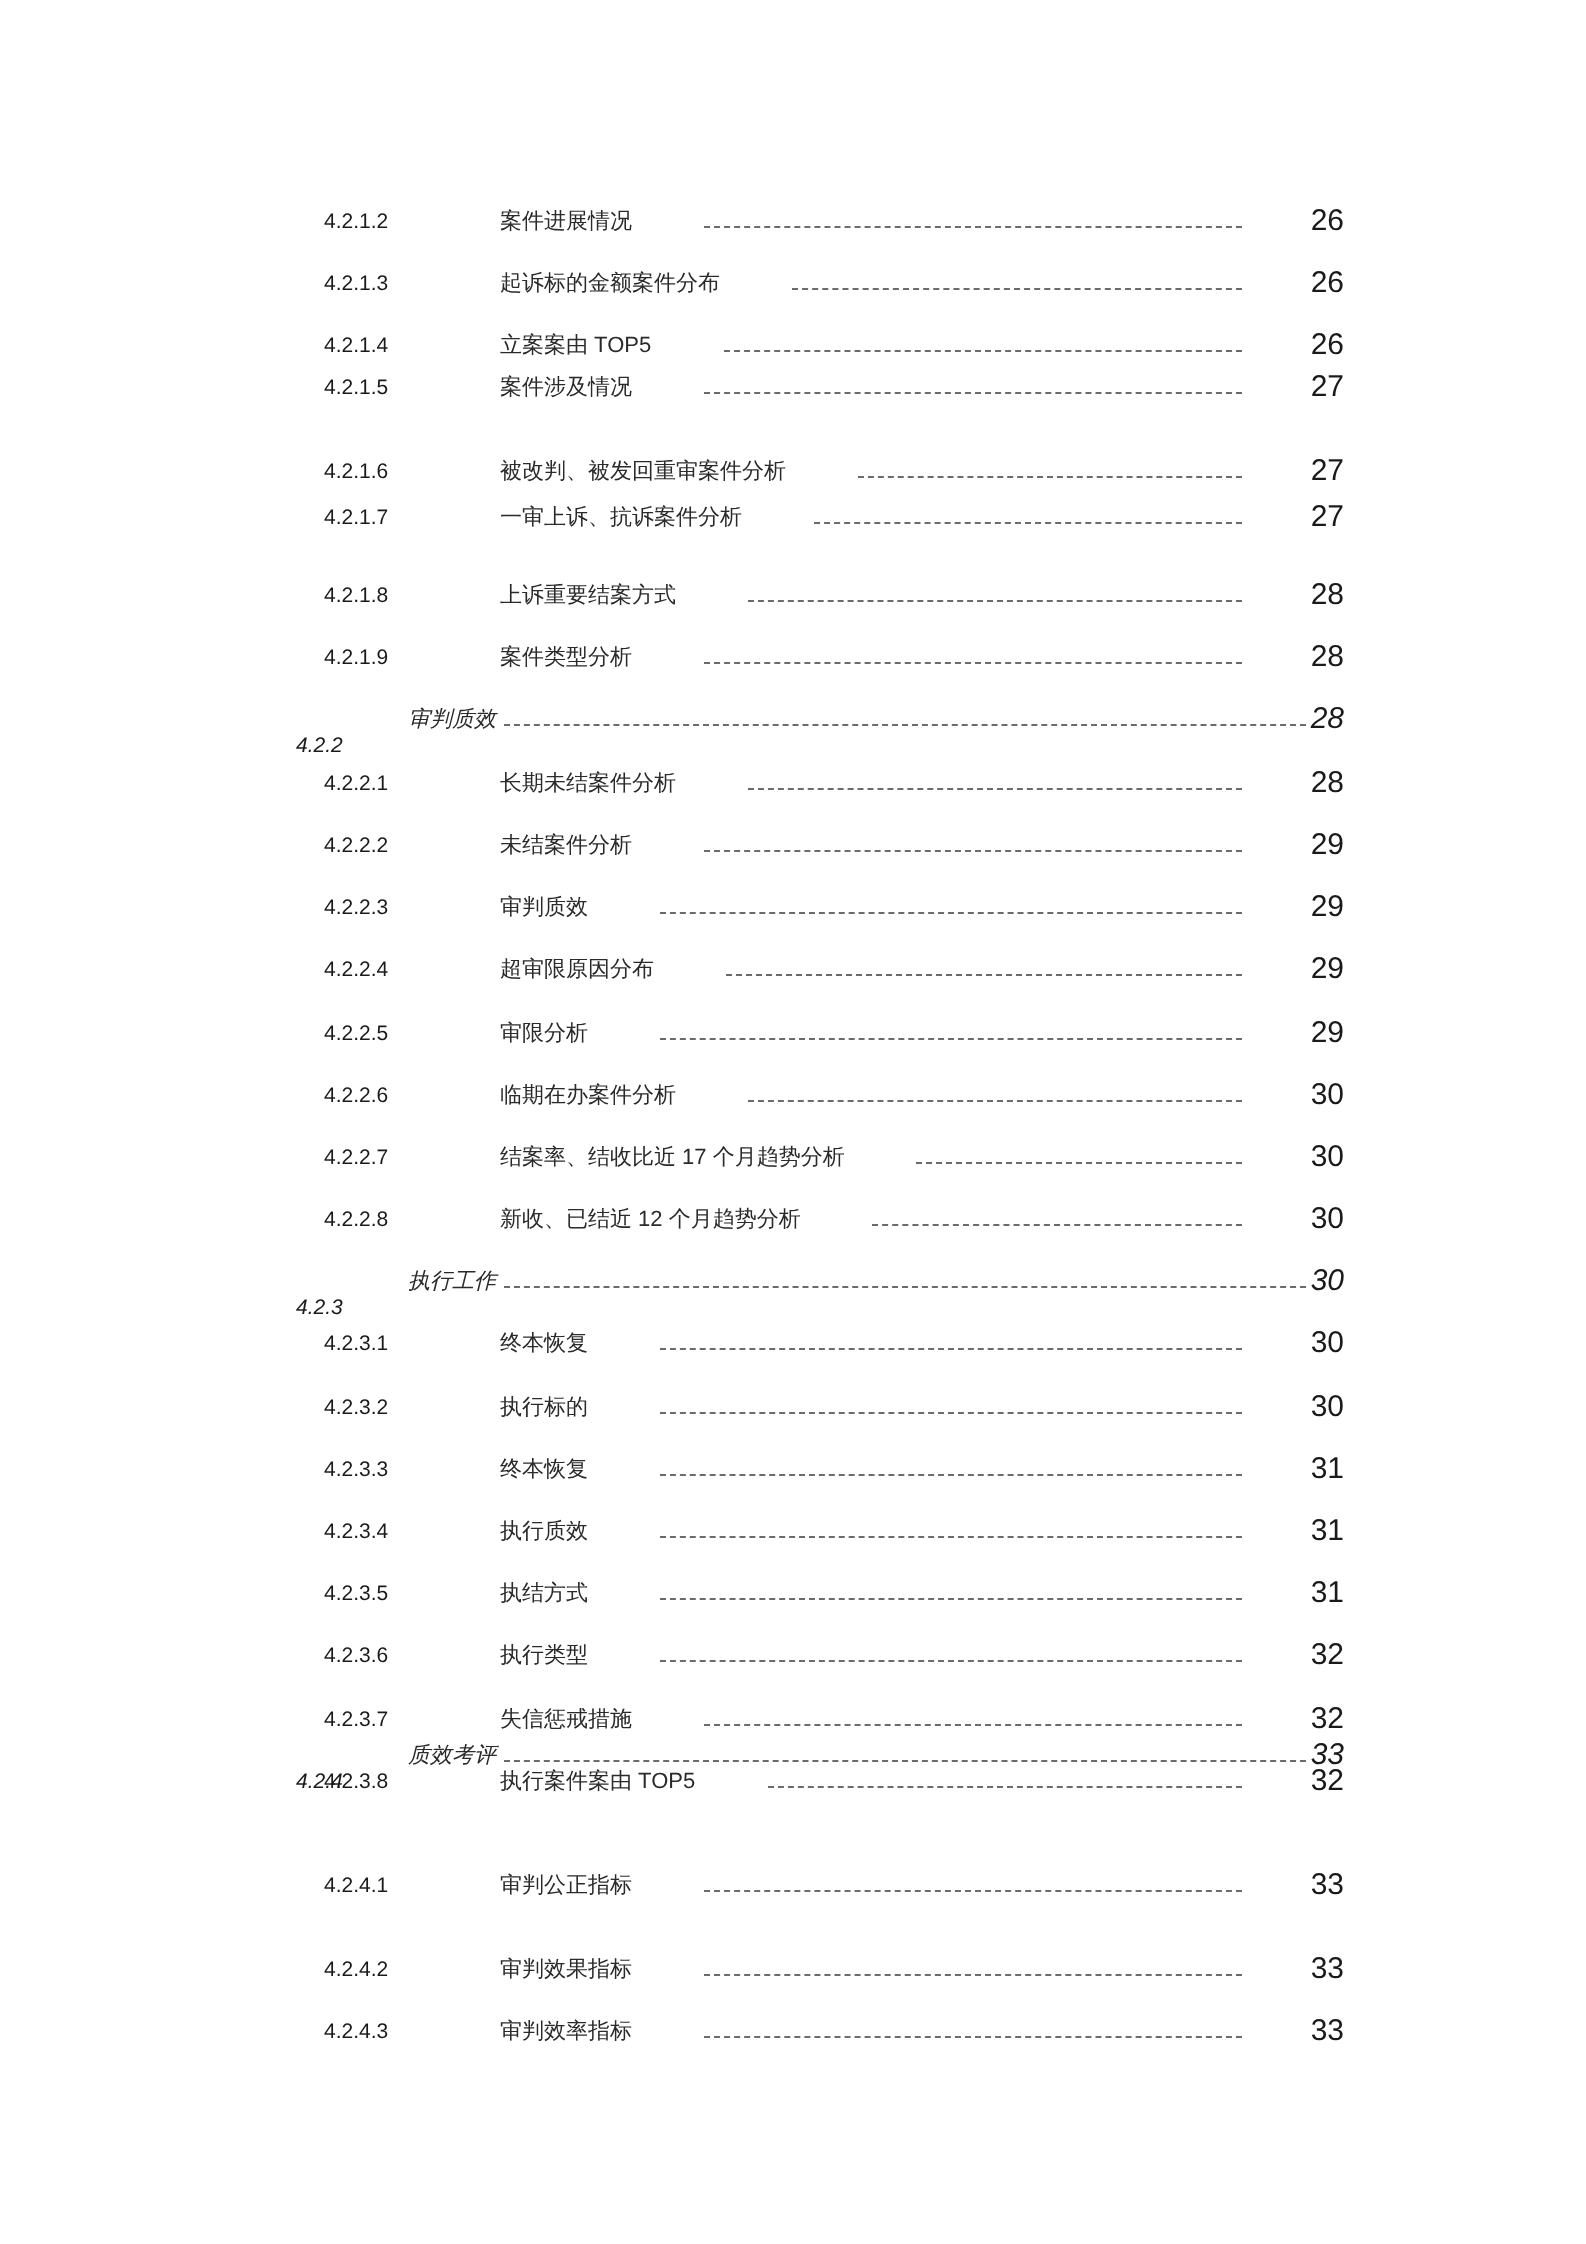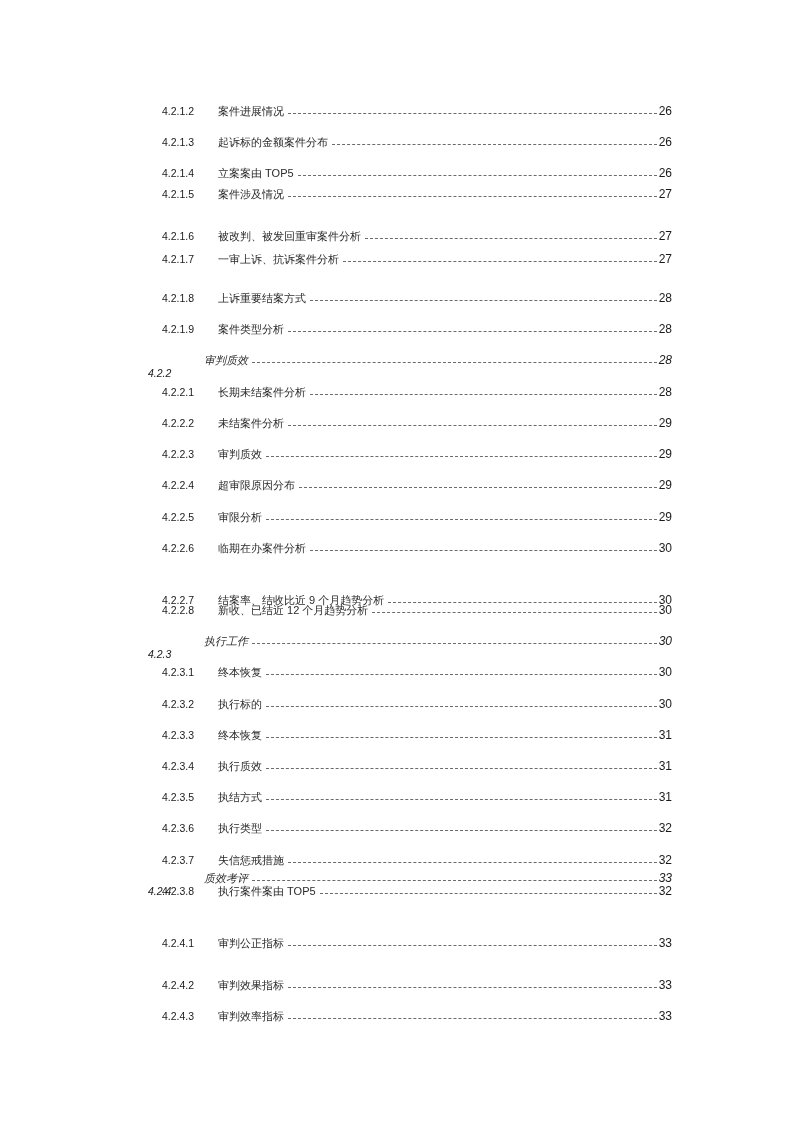--- a/index.html
+++ b/index.html
@@ -26,20 +26,21 @@
     height: 20px;
     display: flex;
     align-items: center;
     font-size: 11px;
     line-height: 20px;
     white-space: nowrap;
   }
   .toc-row.level4 {
     left: 162px;
     width: 510px;
+    gap: 32px;
   }
   .toc-row.level3 {
     left: 148px;
     width: 524px;
   }
   .toc-num {
     flex: 0 0 auto;
     font-size: 10.5px;
     color: #1a1a1a;
   }
@@ -58,21 +59,21 @@
   .toc-leader {
     flex: 1 1 auto;
     height: 1px;
     margin: 0 2px;
     align-self: center;
     margin-top: 3px;
     border-bottom: 1px dashed #6b6b6b;
   }
   .toc-page {
     flex: 0 0 auto;
-    font-size: 12px;
+    font-size: 15px;
     color: #1a1a1a;
     min-width: 12px;
   }
   .level3 .toc-page { font-style: italic; }
 </style>
 </head>
 <body>
 
 <div class="toc">
   <div class="toc-row level4" style="top:101px">
@@ -158,23 +159,23 @@
     <span class="toc-title">审限分析</span>
     <span class="toc-leader"></span>
     <span class="toc-page">29</span>
   </div>
   <div class="toc-row level4" style="top:538px">
     <span class="toc-num">4.2.2.6</span>
     <span class="toc-title">临期在办案件分析</span>
     <span class="toc-leader"></span>
     <span class="toc-page">30</span>
   </div>
-  <div class="toc-row level4" style="top:590px">
+  <div class="toc-row level4" style="top:569px">
     <span class="toc-num">4.2.2.7</span>
-    <span class="toc-title">结案率、结收比近 9 个月趋势分析</span>
+    <span class="toc-title">结案率、结收比近 17 个月趋势分析</span>
     <span class="toc-leader"></span>
     <span class="toc-page">30</span>
   </div>
   <div class="toc-row level4" style="top:600px">
     <span class="toc-num">4.2.2.8</span>
     <span class="toc-title">新收、已结近 12 个月趋势分析</span>
     <span class="toc-leader"></span>
     <span class="toc-page">30</span>
   </div>
   <div class="toc-row level3" style="top:631px">

